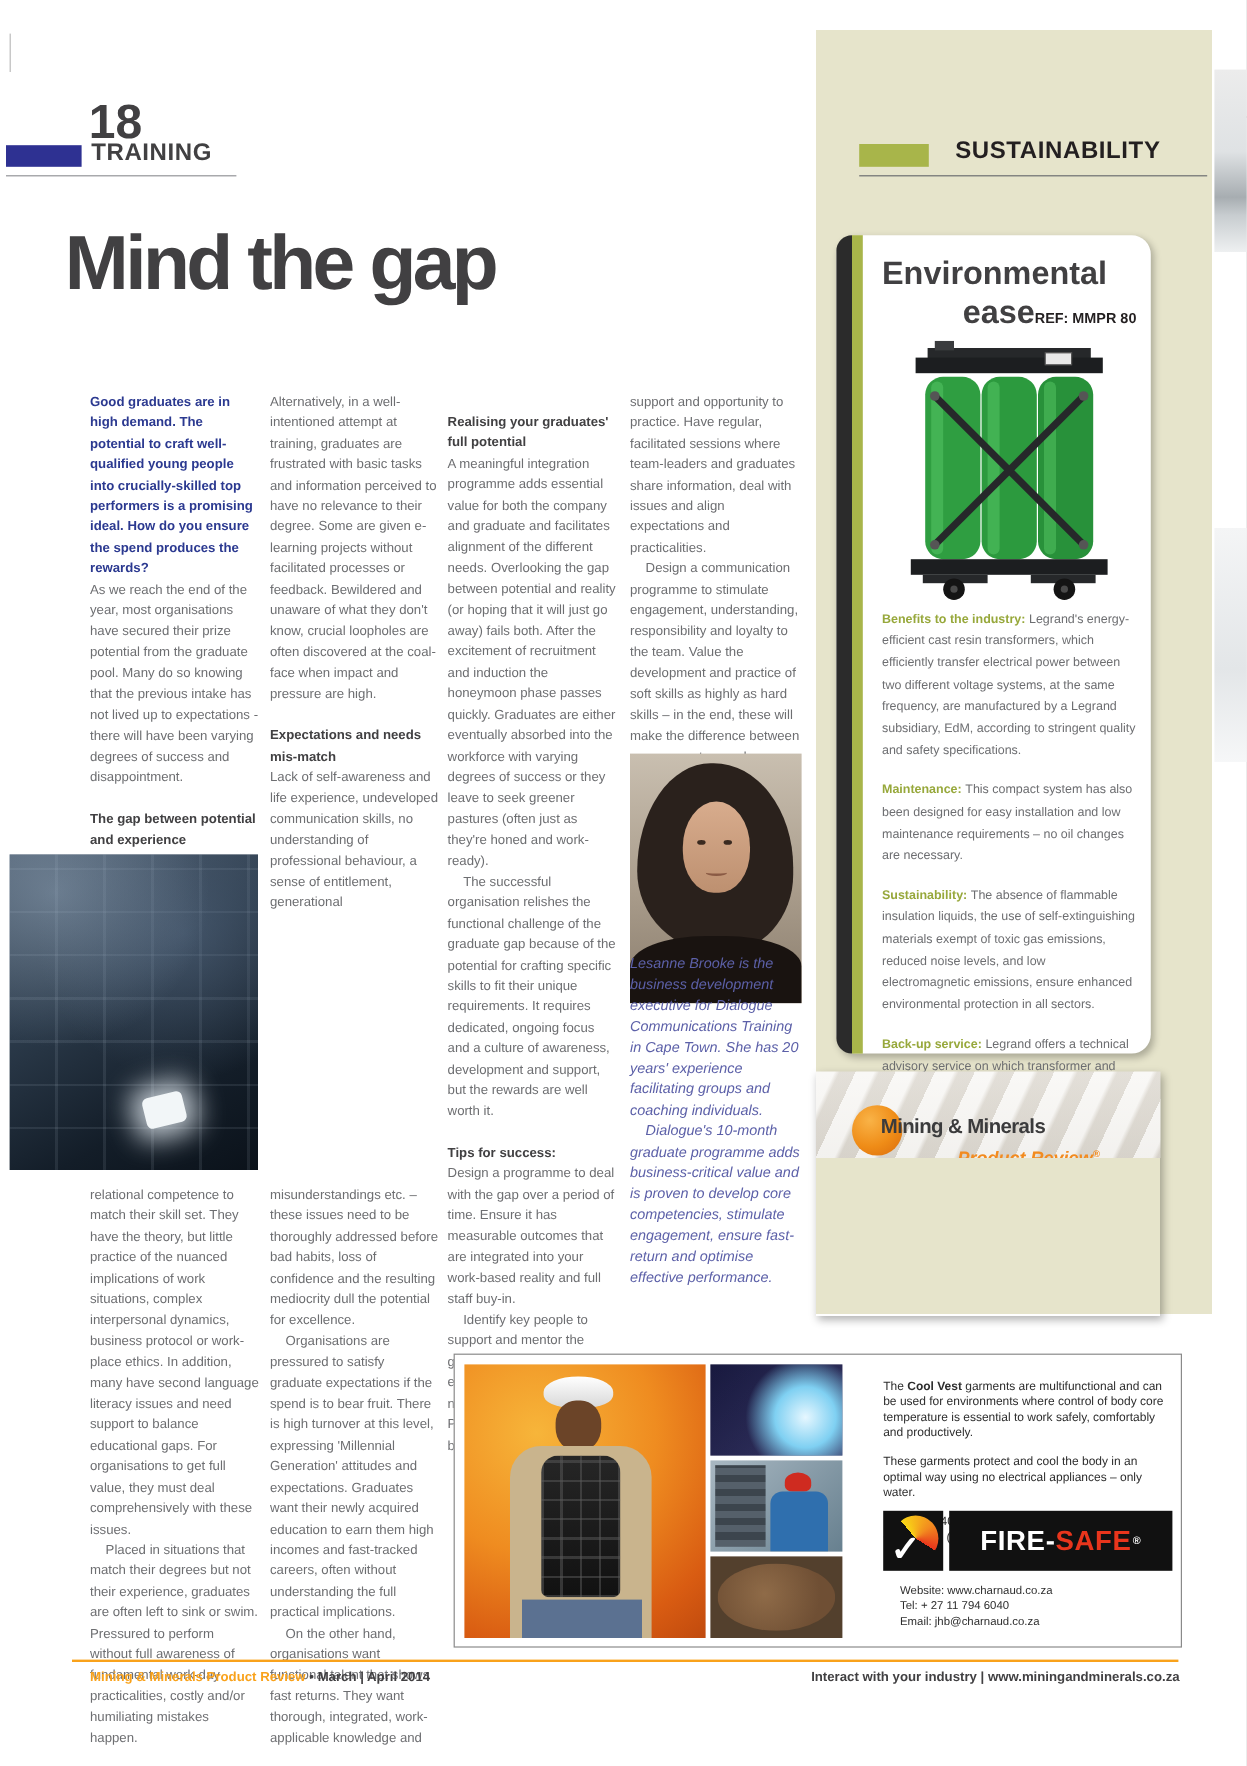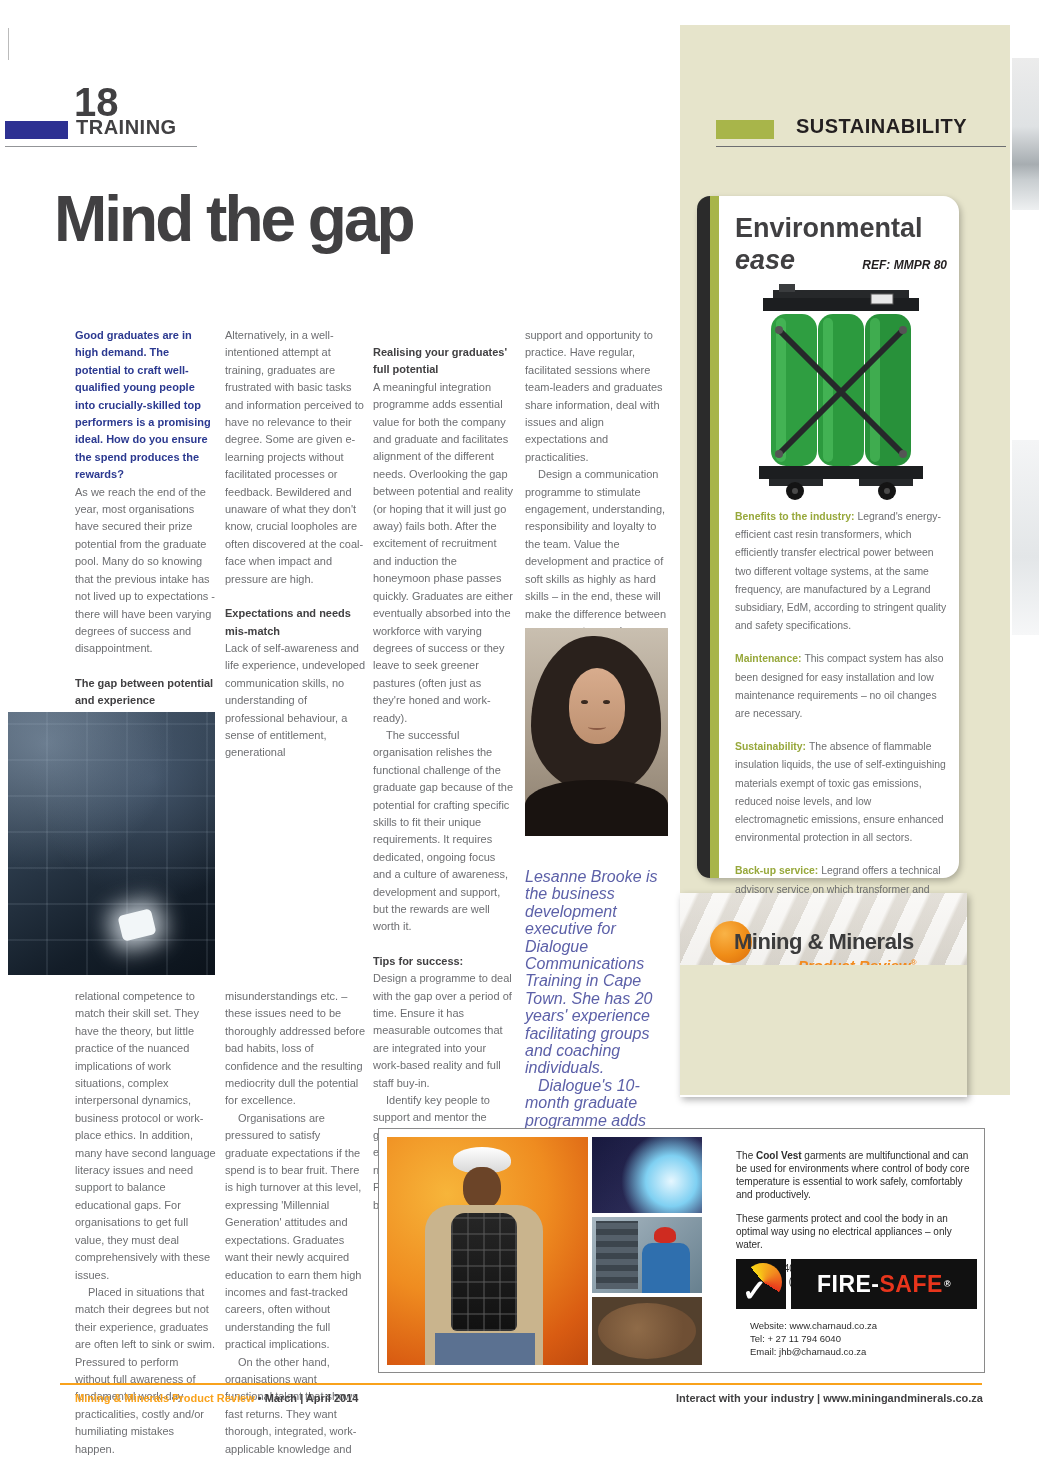--- a/index.html
+++ b/index.html
@@ -23,21 +23,21 @@
   .col p.indent { text-indent:13px; }
   .col .intro { font-weight:bold; color:#2b3990; }
   .col h3 { font-size:11px; line-height:17.4px; color:#414042; margin-top:17px; }
   .mmpr { color:#f7941e; font-weight:bold; }
   .c1a { left:75px; top:327px; }
   .c1b { left:75px; top:988px; }
   .c2a { left:225px; top:327px; }
   .c2b { left:225px; top:988px; }
   .c3  { left:373px; top:327px; width:143px; }
   .c4a { left:525px; top:327px; width:143px; }
-  .caption { position:absolute; left:525px; top:868px; width:143px; font-size:16px; line-height:17.4px; font-style:italic; color:#5c60a8; }
+  .caption { position:absolute; left:525px; top:795px; width:143px; font-size:12px; line-height:17.4px; font-style:italic; color:#5c60a8; }
   .caption p.indent { text-indent:13px; }
 
   
   .puzzle { position:absolute; left:8px; top:712px; width:207px; height:263px;
     background:
       radial-gradient(circle at 18% 12%, rgba(160,180,200,.45), transparent 45%),
       radial-gradient(circle at 70% 25%, rgba(90,110,135,.5), transparent 50%),
       repeating-linear-gradient(0deg, transparent 0 34px, rgba(200,215,230,.10) 34px 36px),
       repeating-linear-gradient(90deg, transparent 0 38px, rgba(200,215,230,.10) 38px 40px),
       linear-gradient(150deg, #4a5a6c 0%, #2b3a4a 40%, #131d28 75%, #0b121a 100%);
@@ -62,35 +62,35 @@
   .olive-bar { position:absolute; left:716px; top:120px; width:58px; height:19px; background:#a8b54a; }
   .section-sustain { position:absolute; left:796px; top:115px; font-size:20px; font-weight:bold; color:#231f20; letter-spacing:.5px; }
   .sustain-rule { position:absolute; left:716px; top:146px; width:290px; height:1px; background:#6d6e71; }
 
   .card { position:absolute; left:697px; top:196px; width:262px; height:682px; background:#fff; border-radius:16px;
     box-shadow:2px 3px 6px rgba(0,0,0,.25); }
   .card .strip-black { position:absolute; left:0; top:0; width:13px; height:100%; background:#2b2b2b; border-radius:16px 0 0 16px; }
   .card .strip-olive { position:absolute; left:13px; top:0; width:9px; height:100%; background:#a8b54a; }
   .card-content { position:absolute; left:38px; top:16px; width:212px; }
   .env-title { font-size:27px; font-weight:bold; color:#414042; line-height:32px; }
-  .env-row { display:flex; align-items:baseline; justify-content:space-between;font-style:italic; }
+  .env-row { display:flex; align-items:baseline; justify-content:flex-end; }
   .env-ref { font-size:12px; font-weight:bold; color:#231f20; }
   .transformer-wrap { width:180px; height:218px; margin:8px auto 6px auto; }
   .card-sec { font-size:10.4px; line-height:18.2px; color:#6d6e71; margin-bottom:15px; }
   .card-sec .lead { font-weight:bold; color:#97a83b; margin-right:3px;text-align:center; }
 
   
   .digital-ad { position:absolute; left:680px; top:893px; width:287px; height:204px; box-shadow:2px 3px 7px rgba(0,0,0,.3); }
   .ad-swirl { position:relative; width:100%; height:72px; overflow:hidden;
     background:
       repeating-linear-gradient(115deg, rgba(255,255,255,.65) 0 14px, rgba(205,200,192,.35) 18px 30px),
       linear-gradient(180deg,#efece6,#dcd8d0); }
   .ad-circle { position:absolute; left:30px; top:28px; width:42px; height:42px; border-radius:50%;
     background:radial-gradient(circle at 35% 30%, #f9b347, #ef8c17 55%, #d96a0c); }
-  .ad-brand { position:absolute; left:54px; top:36px; font-size:22px; font-weight:bold; color:#3b3b3c; letter-spacing:-.5px;text-align:right; }
+  .ad-brand { position:absolute; left:54px; top:36px; font-size:17px; font-weight:bold; color:#3b3b3c; letter-spacing:-.5px;text-align:right; }
   .ad-script { position:absolute; left:118px; top:64px; font-size:15px; font-weight:bold; font-style:italic; color:#f28b1f; }
   .ad-script sup { font-size:8px; }
   .ad-orange { width:100%; height:132px; background:#f8d28c; text-align:center; color:#3f3f40; padding-top:6px; }
   .ad-head { font-size:29px; font-weight:bold; letter-spacing:-.5px; }
   .ad-visit { font-size:15px; font-weight:bold; margin-top:2px; }
   .ad-url { font-size:17px; font-weight:bold; font-style:italic; }
   .ad-tag { font-size:15px; font-weight:bold; }
 
   
   .vest-ad { position:absolute; left:378px; top:1128px; width:607px; height:245px; background:#fff; border:1px solid #8a8a8a; }

